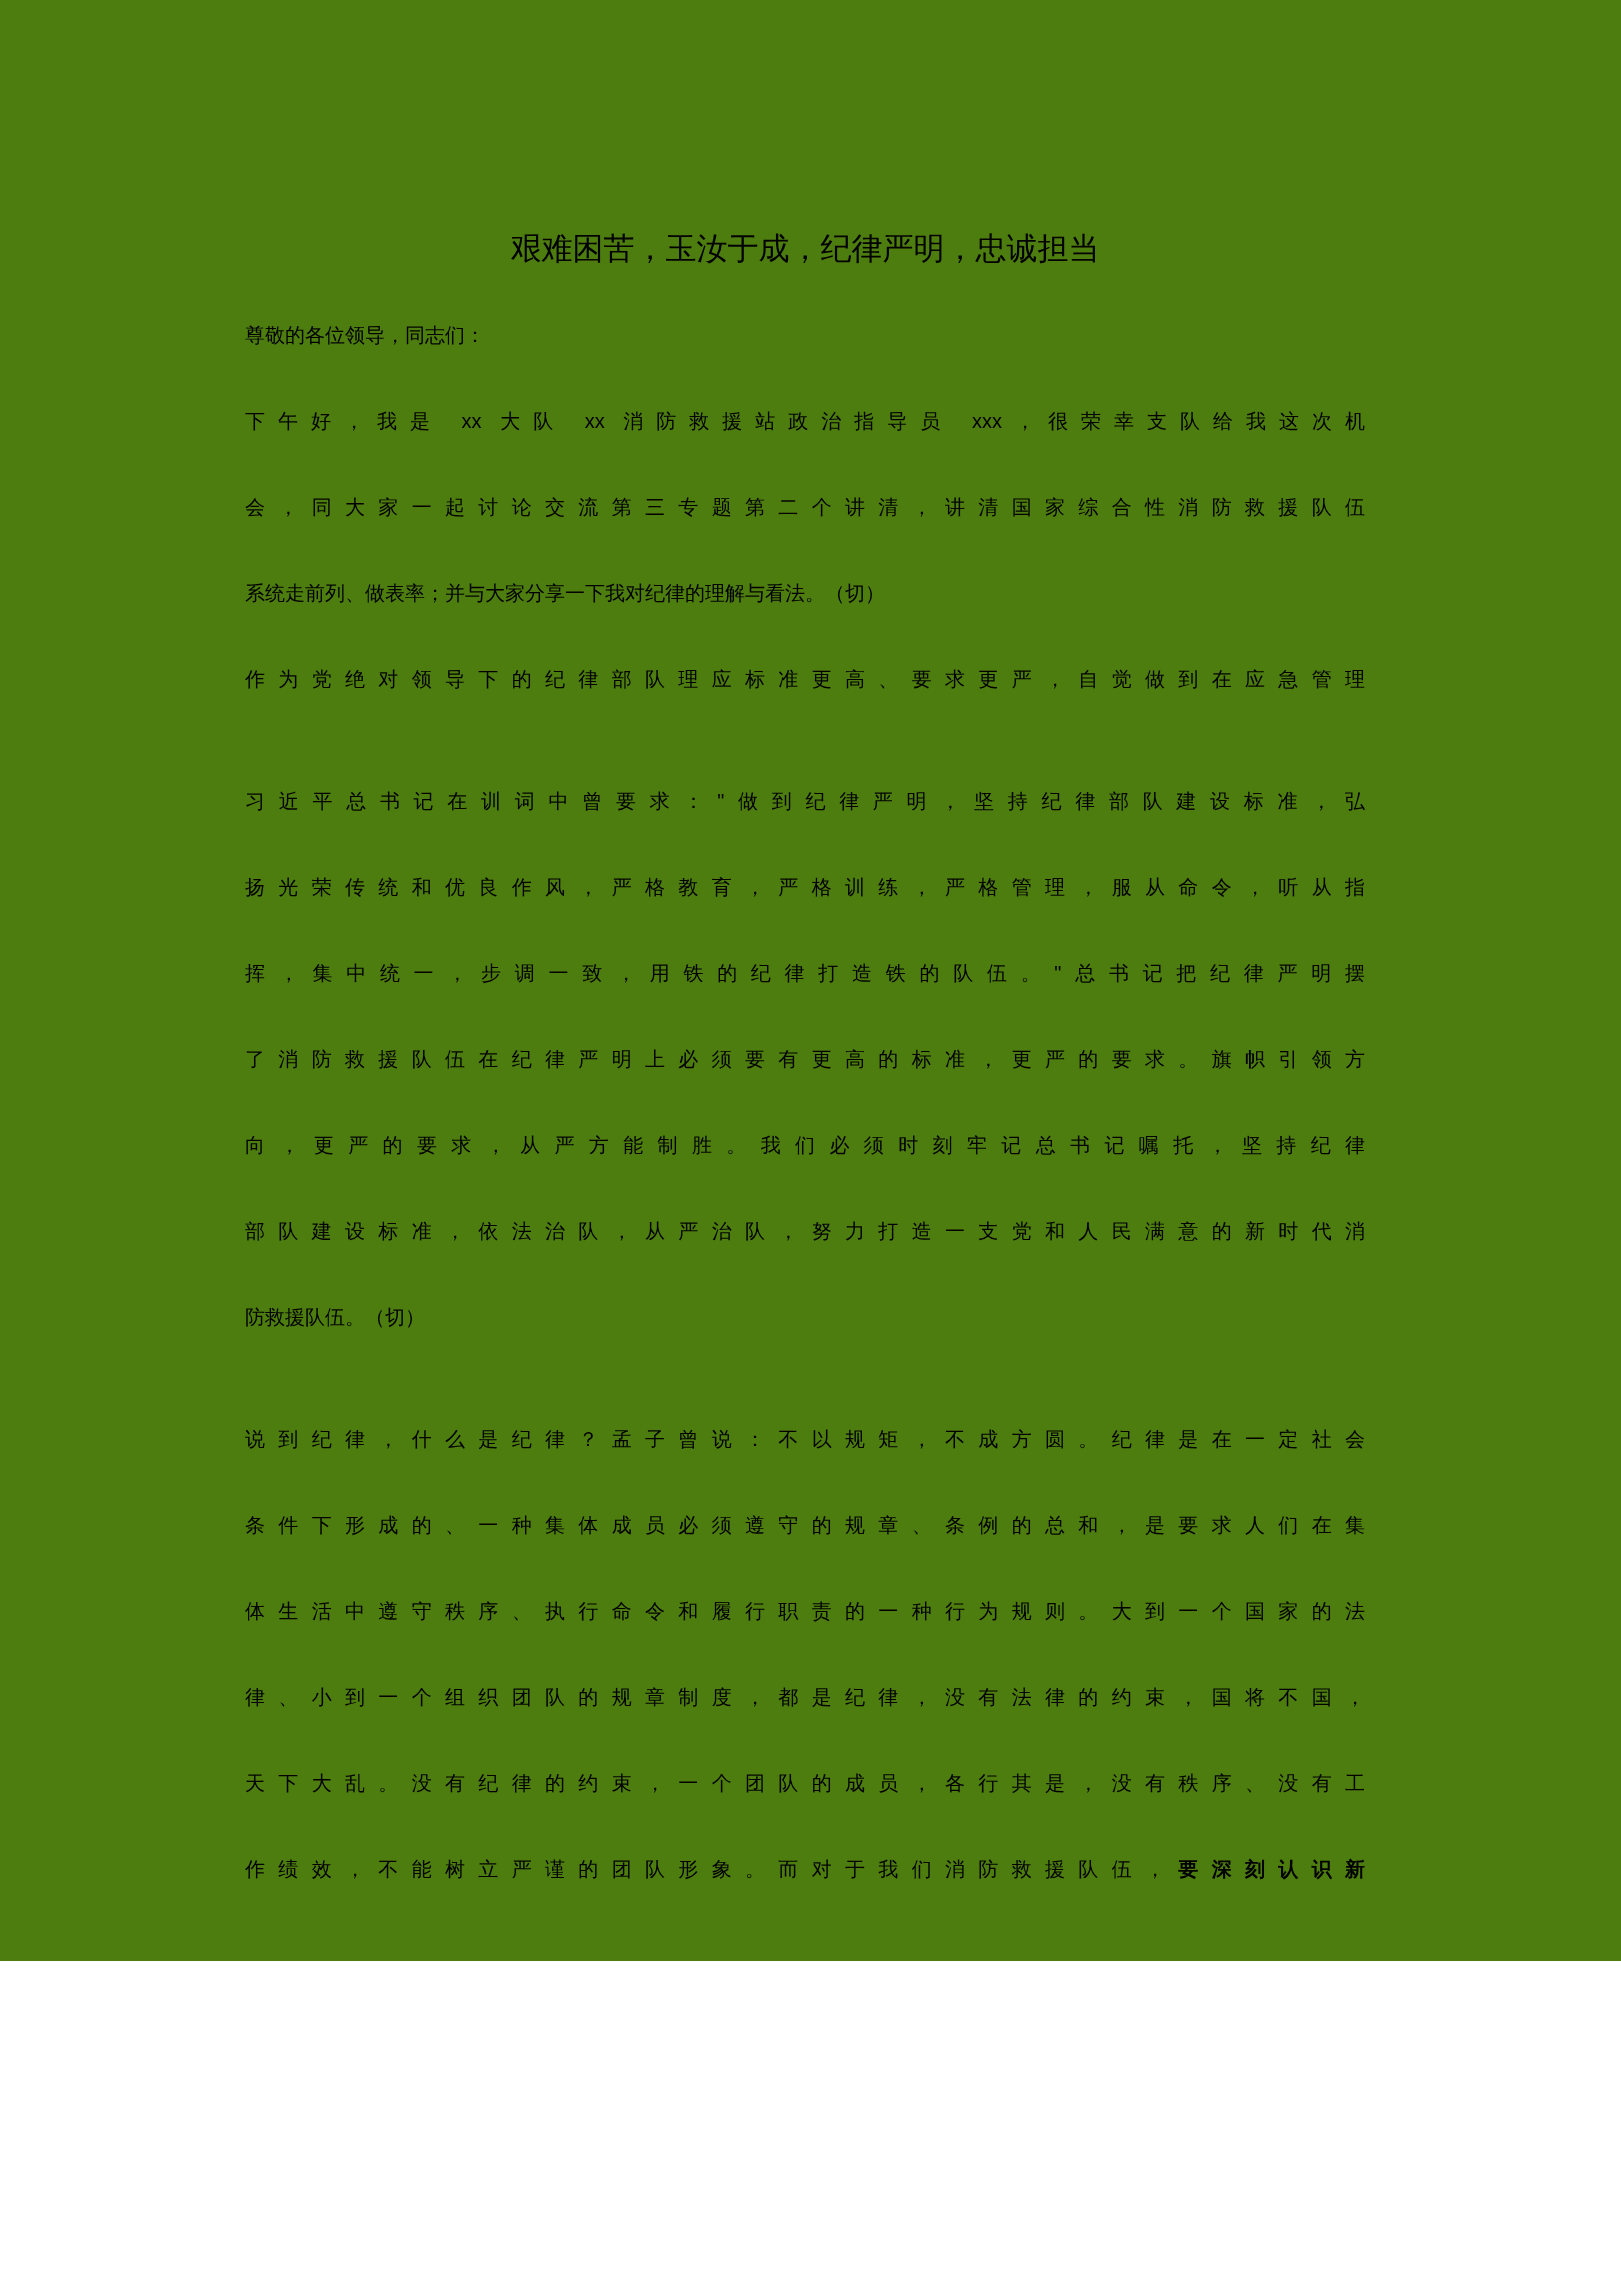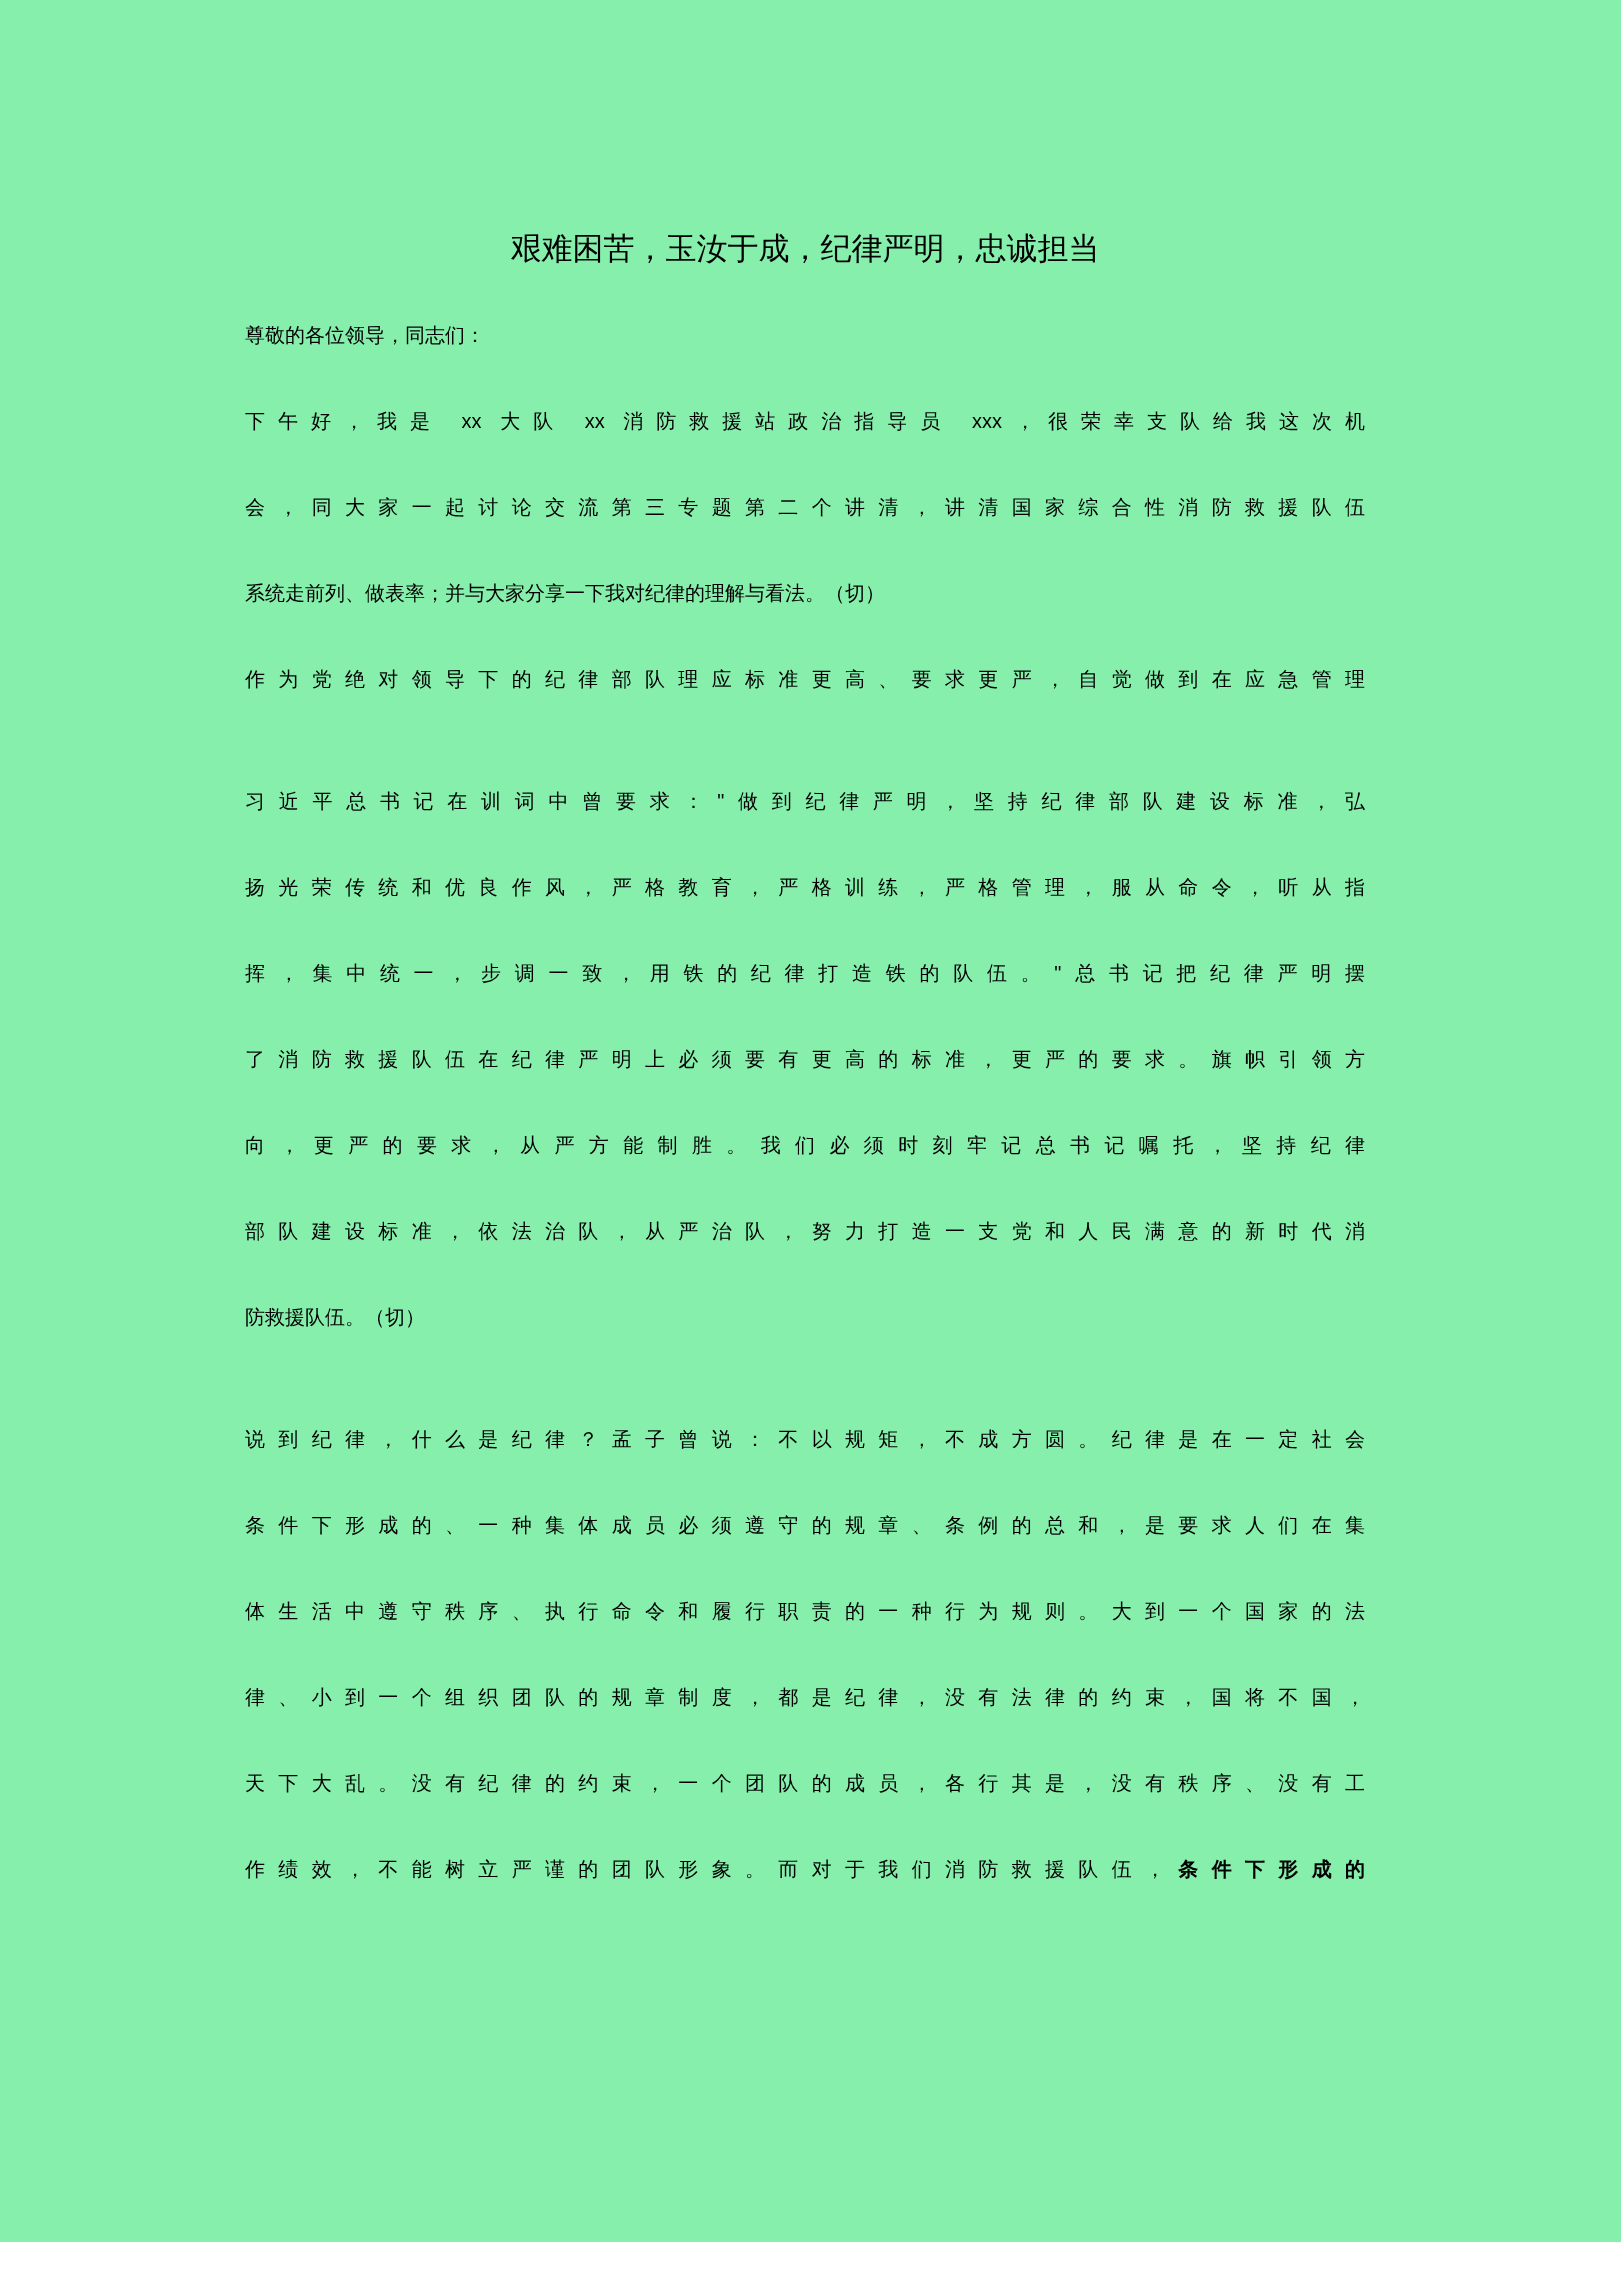--- a/index.html
+++ b/index.html
@@ -11,24 +11,24 @@
     width: 1621px;
     height: 2293px;
     position: relative;
     overflow: hidden;
     font-family: "Liberation Sans", "DejaVu Sans", sans-serif;
     color: #000000;
   }
   .page {
     box-sizing: border-box;
     width: 1621px;
-    height: 2242px;
+    height: 1961px;
     padding: 206px 256px 0 245px;
     overflow: hidden;
-    background: #86efac;
+    background: #4d7c0f;
   }
   .line {
     font-size: 20px;
     line-height: 86px;
     height: 86px;
     text-align: justify;
     text-justify: inter-character;
     overflow: hidden;
   }
   .line.fill {
@@ -71,17 +71,17 @@
         <div class="line fill"><span>向，更严的要求，从严方能制胜。我们必须时刻牢记总书记嘱托，坚持纪律</span></div>
         <div class="line fill"><span>部队建设标准，依法治队，从严治队，努力打造一支党和人民满意的新时代消</span></div>
         <div class="line"><span>防救援队伍。（切）</span></div>
       </div>
       <div class="para gap">
         <div class="line fill"><span>说到纪律，什么是纪律？孟子曾说：不以规矩，不成方圆。纪律是在一定社会</span></div>
         <div class="line fill"><span>条件下形成的、一种集体成员必须遵守的规章、条例的总和，是要求人们在集</span></div>
         <div class="line fill"><span>体生活中遵守秩序、执行命令和履行职责的一种行为规则。大到一个国家的法</span></div>
         <div class="line fill"><span>律、小到一个组织团队的规章制度，都是纪律，没有法律的约束，国将不国，</span></div>
         <div class="line fill"><span>天下大乱。没有纪律的约束，一个团队的成员，各行其是，没有秩序、没有工</span></div>
-        <div class="line fill"><span>作绩效，不能树立严谨的团队形象。而对于我们消防救援队伍，</span><span class="bold">条件下形成的</span></div>
+        <div class="line fill"><span>作绩效，不能树立严谨的团队形象。而对于我们消防救援队伍，</span><span class="bold">要深刻认识新</span></div>
       </div>
     </div>
 </div>
 
 
 </body></html>

